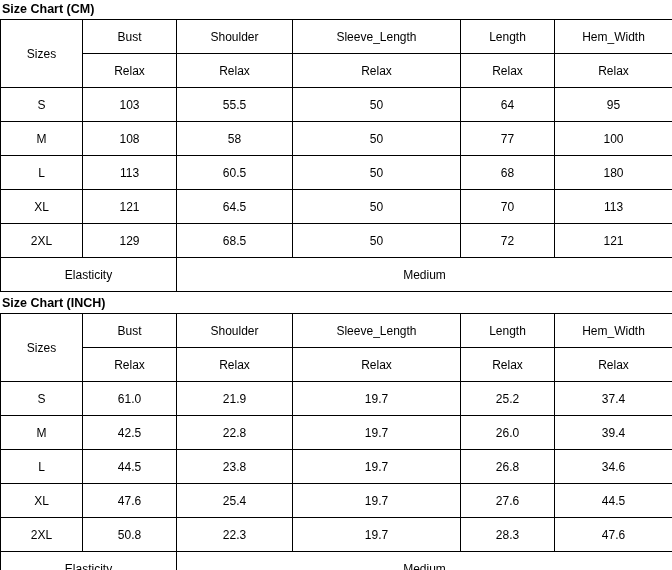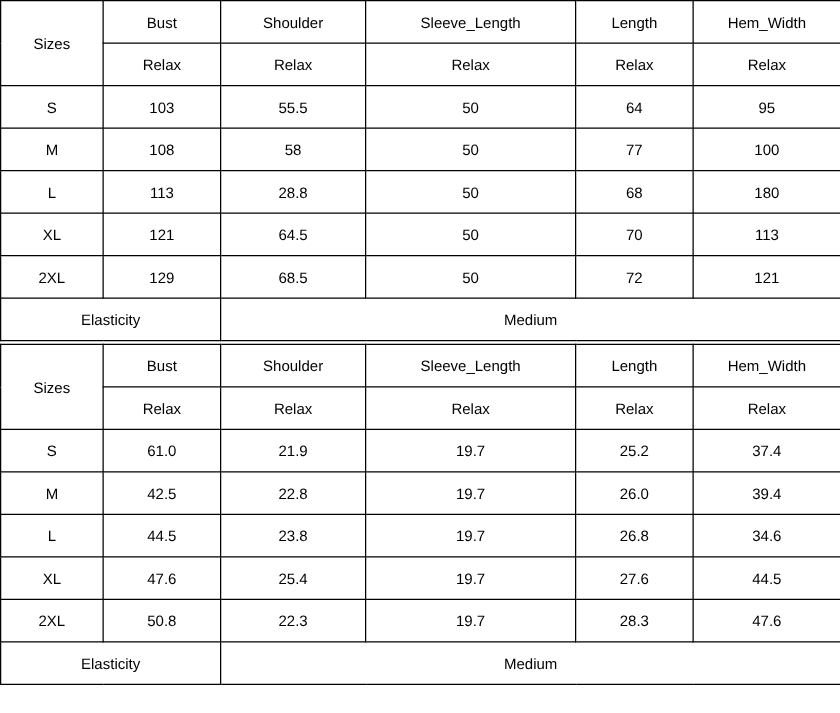--- a/index.html
+++ b/index.html
@@ -46,20 +46,21 @@
   .col-sleeve { width: 168px; }
   .col-length { width: 94px; }
   .col-hem    { width: 118px; }
   .spacer { height: 2px; }
 </style>
 </head>
 <body>
 
 <div class="page">
 
+  <div class="chart-title">Size Chart (CM)</div>
   <table class="size-table">
     <colgroup>
       <col class="col-sizes">
         <col class="col-bust">
         <col class="col-shoulder">
         <col class="col-sleeve">
         <col class="col-length">
         <col class="col-hem">
     </colgroup>
     <tbody>
@@ -90,21 +91,21 @@
         <td>M</td>
         <td>108</td>
         <td>58</td>
         <td>50</td>
         <td>77</td>
         <td>100</td>
       </tr>
       <tr>
         <td>L</td>
         <td>113</td>
-        <td>28.8</td>
+        <td>60.5</td>
         <td>50</td>
         <td>68</td>
         <td>180</td>
       </tr>
       <tr>
         <td>XL</td>
         <td>121</td>
         <td>64.5</td>
         <td>50</td>
         <td>70</td>
@@ -120,20 +121,21 @@
       </tr>
       <tr>
         <td colspan="2">Elasticity</td>
         <td colspan="4">Medium</td>
       </tr>
     </tbody>
   </table>
 
   <div class="spacer"></div>
 
+  <div class="chart-title">Size Chart (INCH)</div>
   <table class="size-table">
     <colgroup>
       <col class="col-sizes">
         <col class="col-bust">
         <col class="col-shoulder">
         <col class="col-sleeve">
         <col class="col-length">
         <col class="col-hem">
     </colgroup>
     <tbody>

